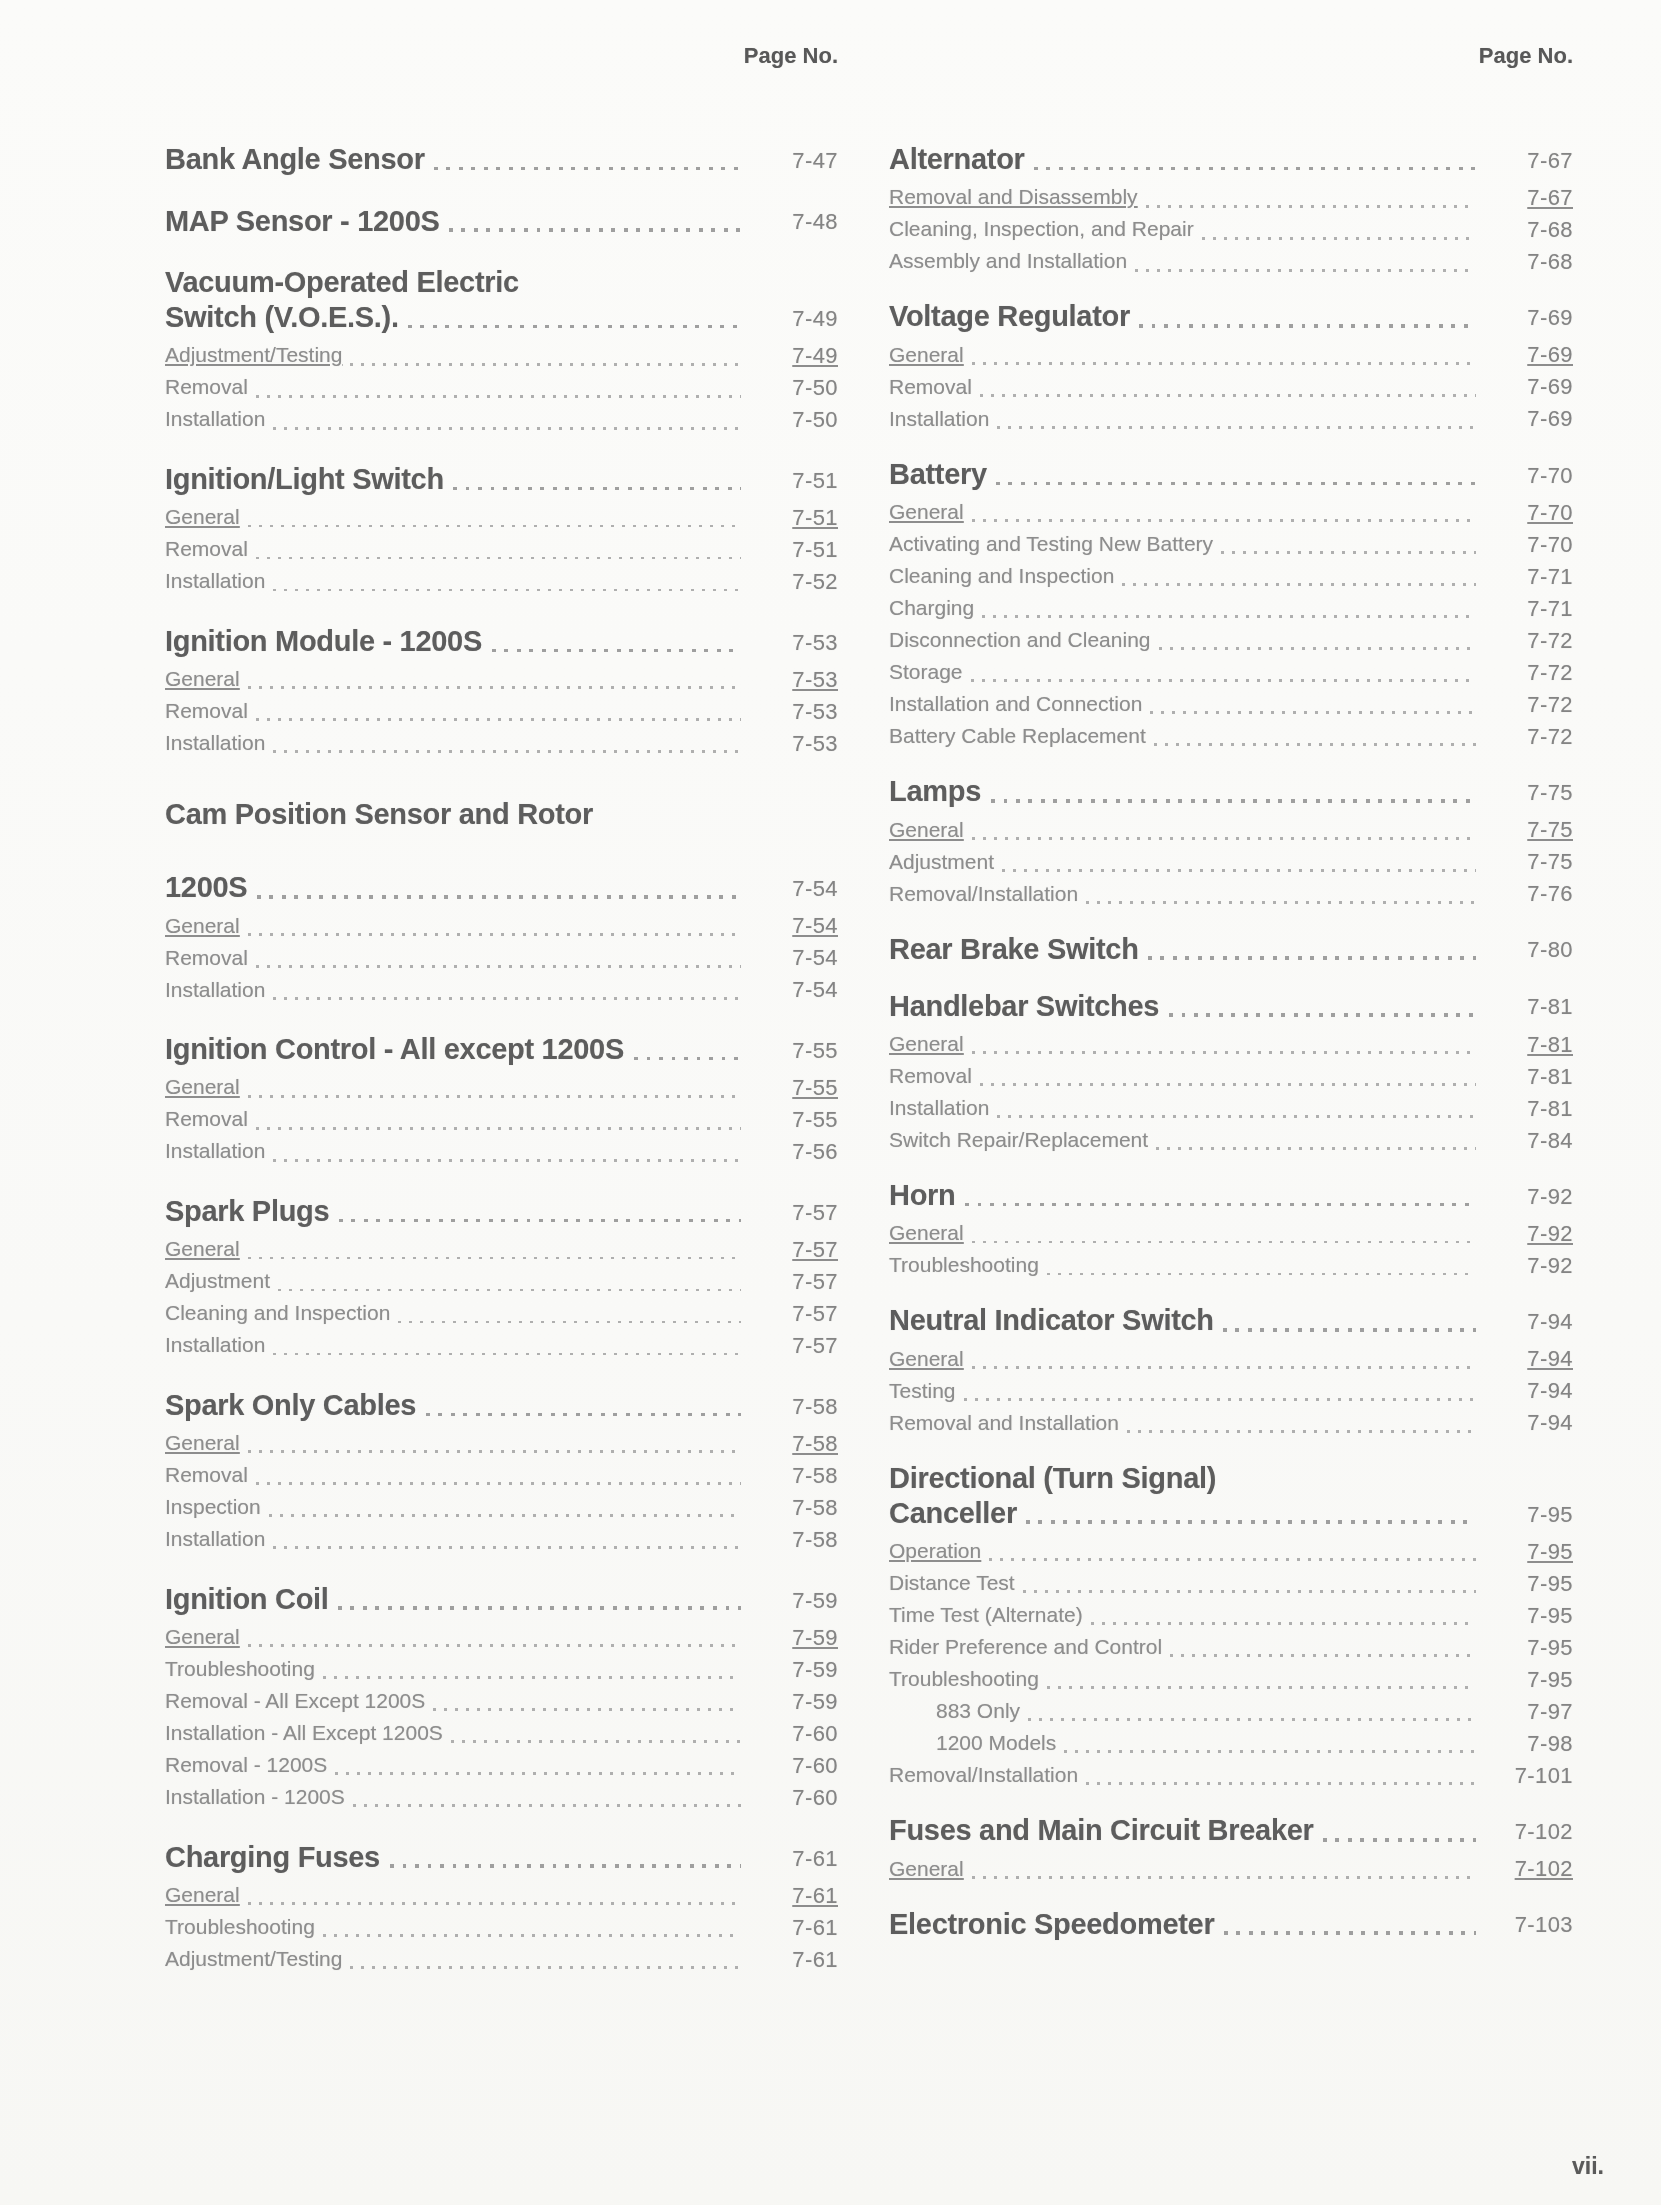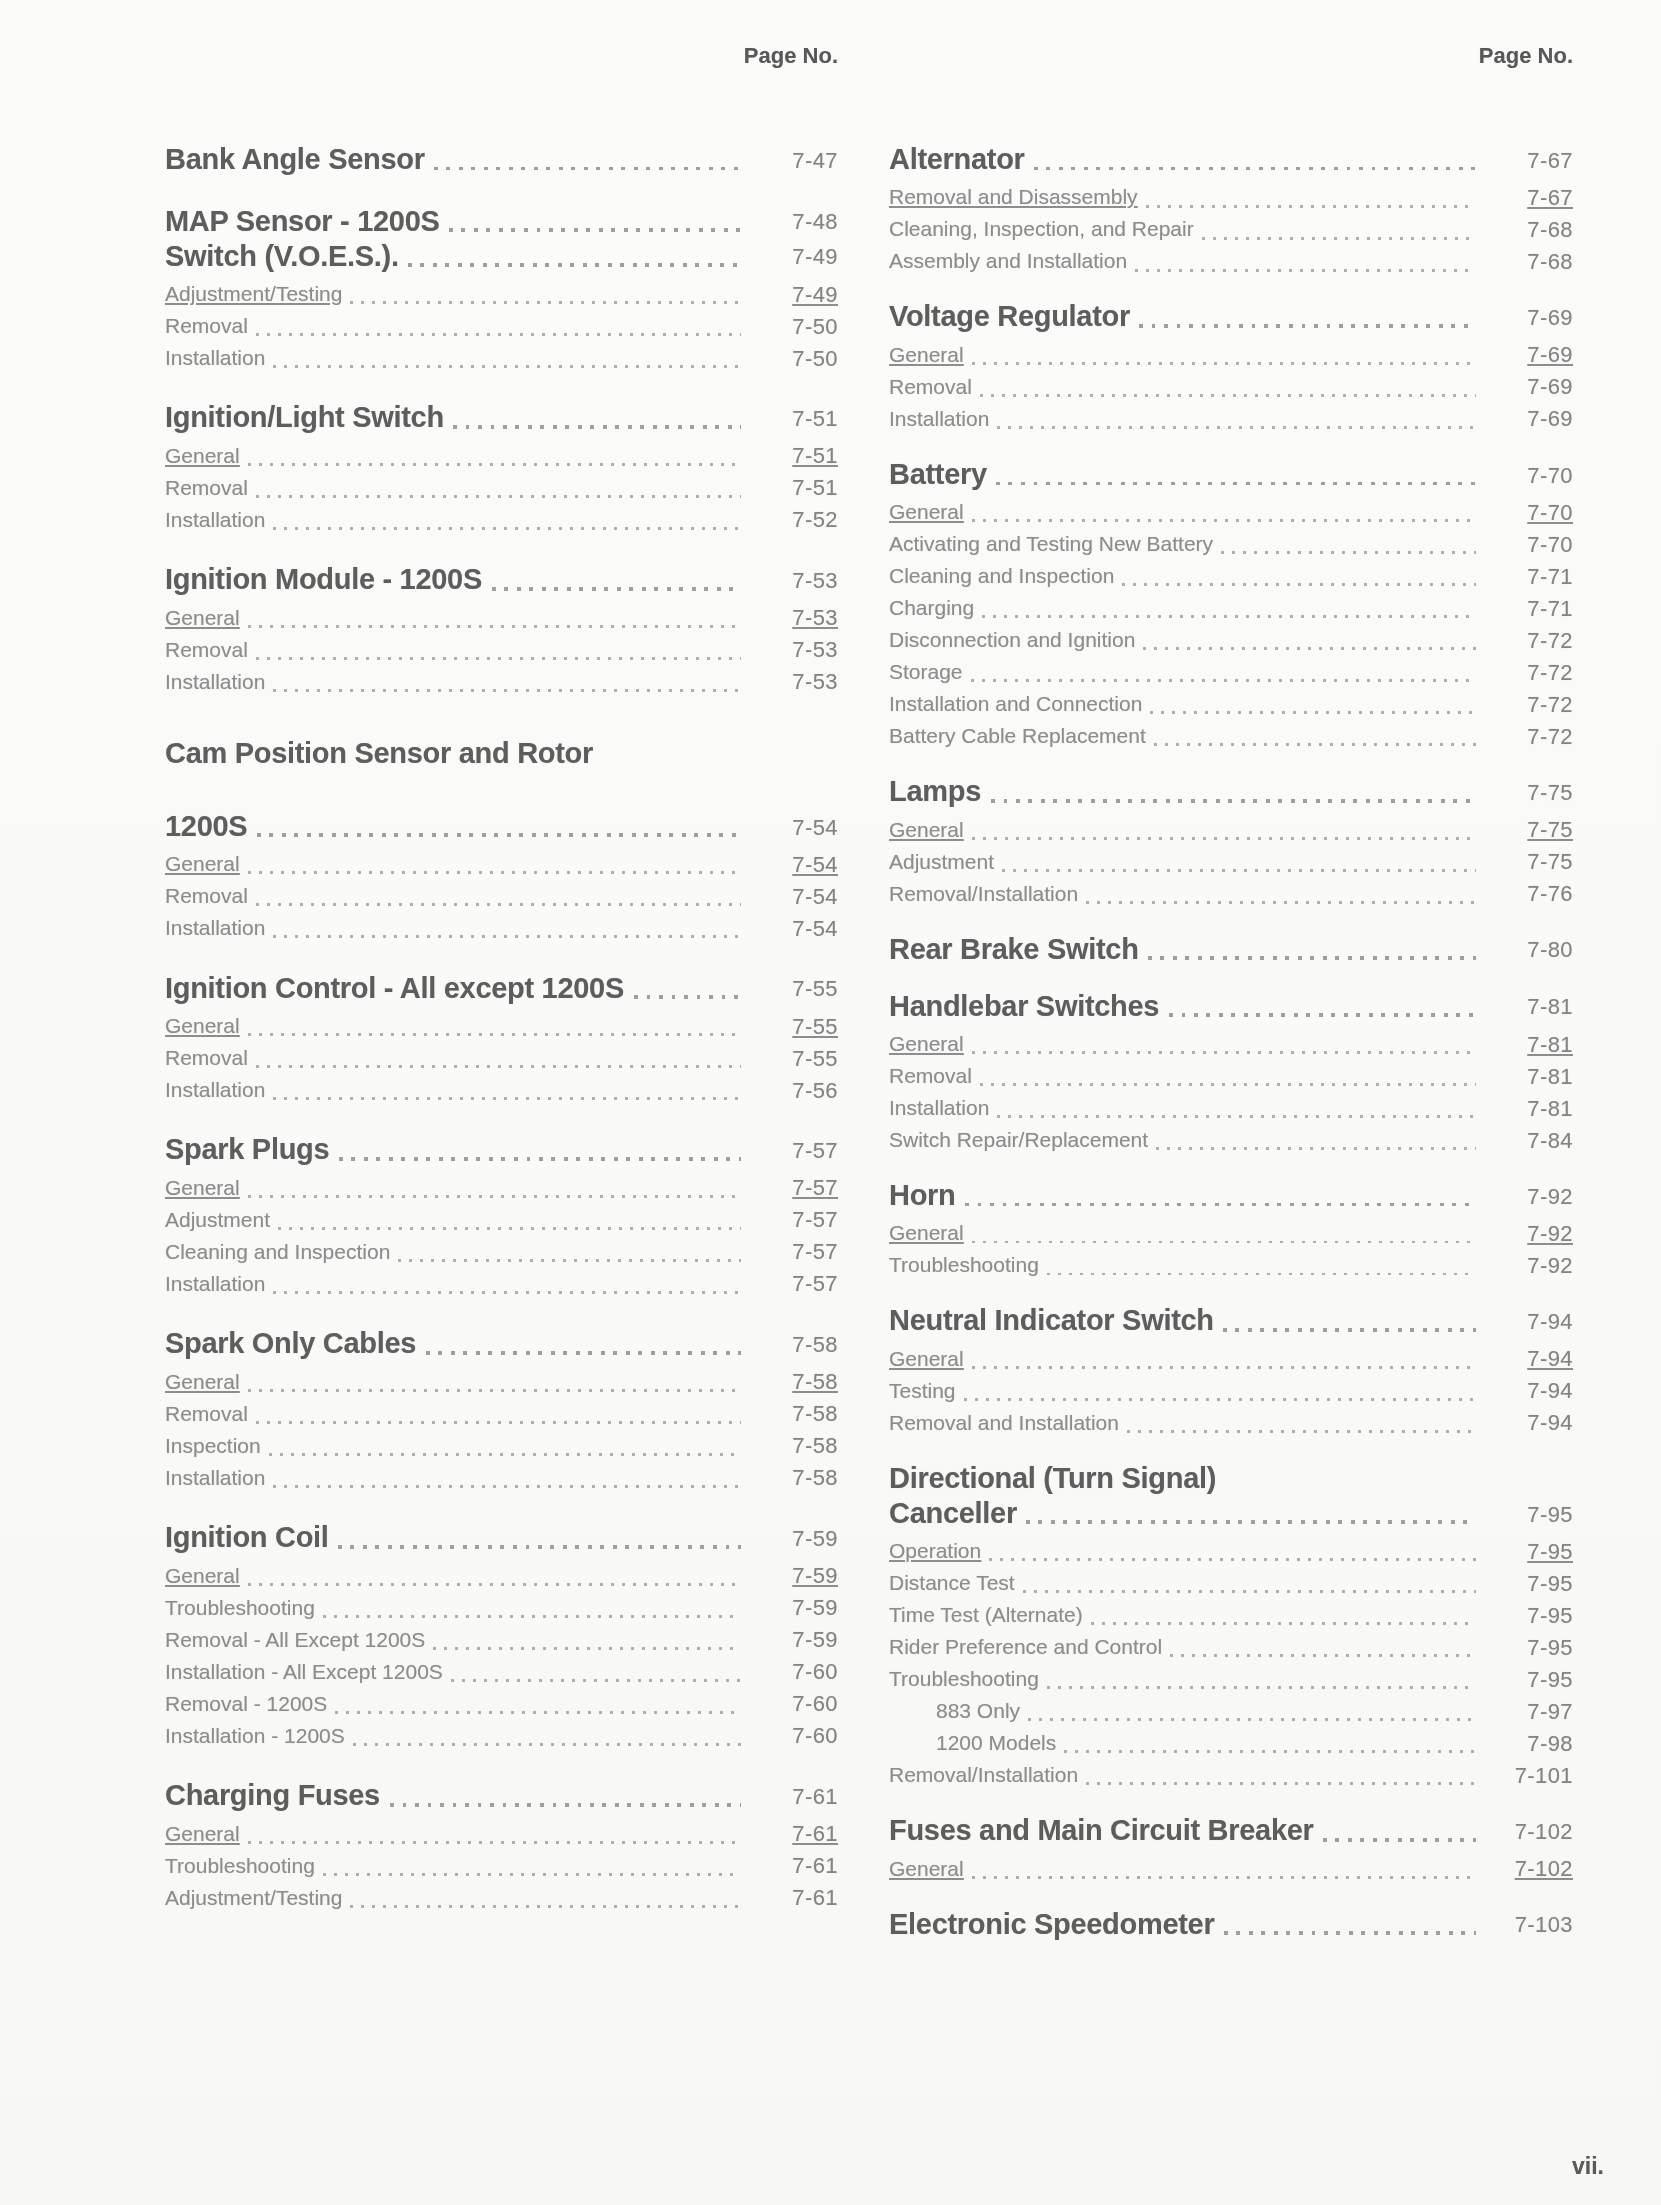--- a/index.html
+++ b/index.html
@@ -71,20 +71,23 @@
           <div class="row h">
             <span class="lbl">Bank Angle Sensor</span>
             <span class="leader"></span>
             <span class="pg">7-47</span>
           </div>
           <div class="row h">
             <span class="lbl">MAP Sensor - 1200S</span>
             <span class="leader"></span>
             <span class="pg">7-48</span>
           </div>
+          <div class="row hcont">
+            <span class="lbl">Vacuum-Operated Electric</span>
+          </div>
           <div class="row h2">
             <span class="lbl">Switch (V.O.E.S.).</span>
             <span class="leader"></span>
             <span class="pg">7-49</span>
           </div>
           <div class="row s">
             <span class="lbl">Adjustment/Testing</span>
             <span class="leader"></span>
             <span class="pg">7-49</span>
           </div>
@@ -353,21 +356,21 @@
             <span class="lbl">Cleaning and Inspection</span>
             <span class="leader"></span>
             <span class="pg">7-71</span>
           </div>
           <div class="row s">
             <span class="lbl">Charging</span>
             <span class="leader"></span>
             <span class="pg">7-71</span>
           </div>
           <div class="row s">
-            <span class="lbl">Disconnection and Ignition</span>
+            <span class="lbl">Disconnection and Cleaning</span>
             <span class="leader"></span>
             <span class="pg">7-72</span>
           </div>
           <div class="row s">
             <span class="lbl">Storage</span>
             <span class="leader"></span>
             <span class="pg">7-72</span>
           </div>
           <div class="row s">
             <span class="lbl">Installation and Connection</span>

